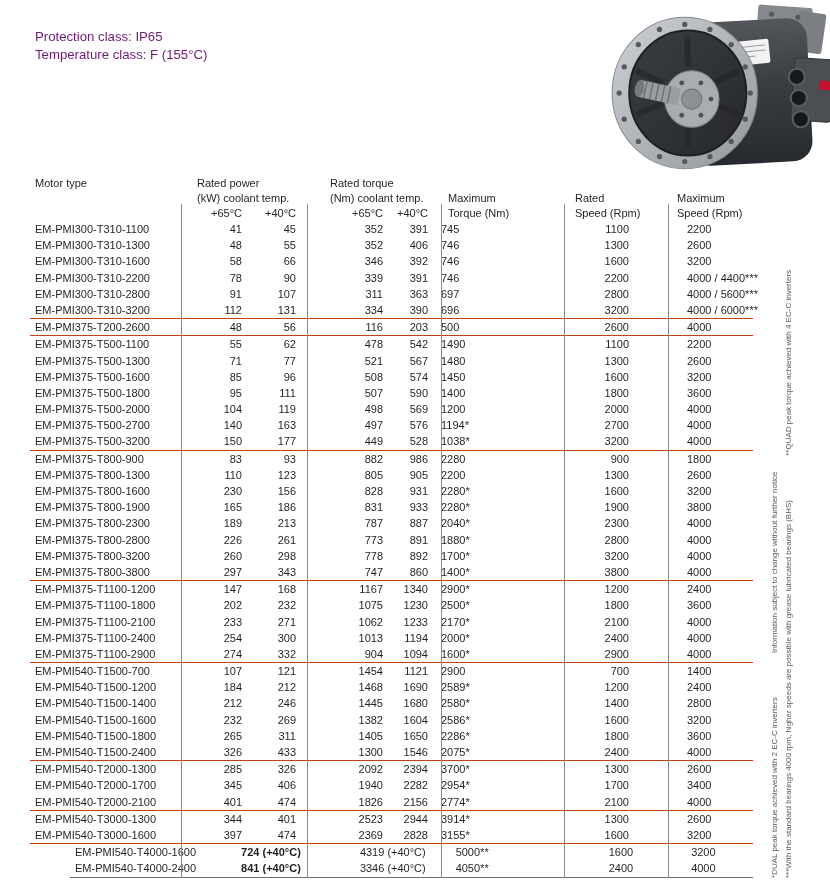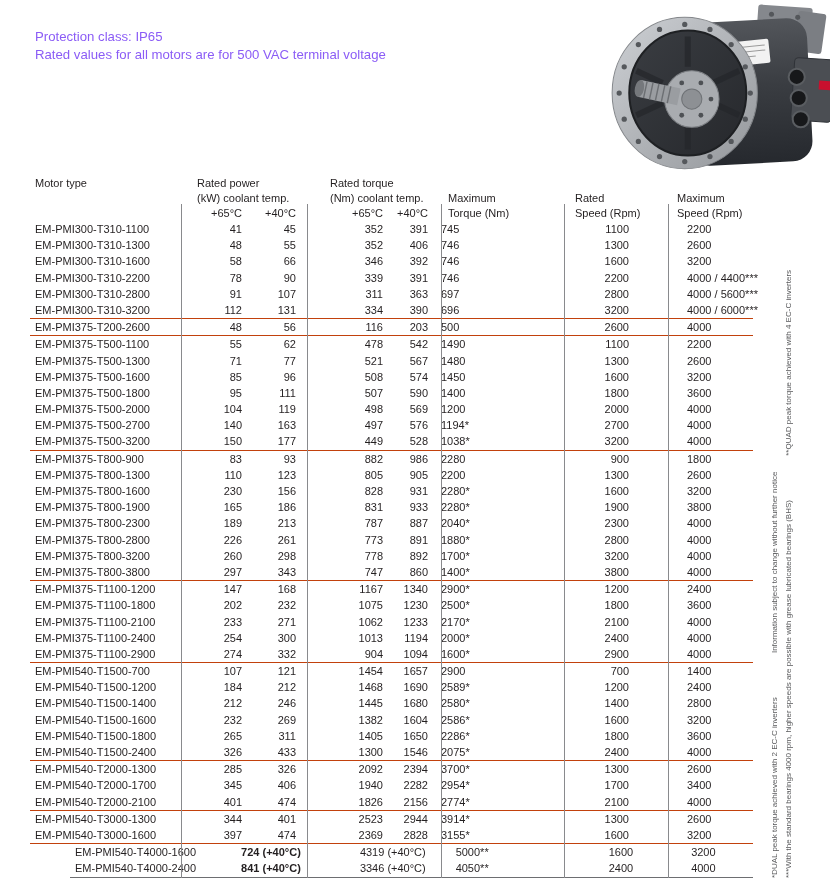--- a/index.html
+++ b/index.html
@@ -7,21 +7,21 @@
     position:relative;
     width:830px;height:880px;
     background:#ffffff;
     font-family:"Liberation Sans", sans-serif;
     color:#231f20;
     overflow:hidden;
   }
   
   .info-block{
     position:absolute;left:35px;top:28px;
-    font-size:13.2px;line-height:17.6px;color:#8b5cf6;
+    font-size:13.2px;line-height:17.6px;color:#701a75;
   }
   
   .motor-photo{position:absolute;left:598px;top:0px;width:232px;height:182px;}
   
   .spec-table{
     position:absolute;left:30px;top:176px;width:723px;
     font-size:11px;color:#231f20;
   }
   .hrow,.drow{display:flex;}
   .hrow{height:15px;line-height:15px;}
@@ -63,21 +63,21 @@
   #note-outer{left:794px;top:867px;}
   #note-inner{left:780px;top:867px;}
 </style>
 </head>
 <body>
 
 <div class="sheet">
 
   <div class="info-block">
     <div>Protection class: IP65</div>
-    <div>Rated values for all motors are for 500 VAC terminal voltage</div>
+    <div>Temperature class: F (155°C)</div>
   </div>
 
   <div class="motor-photo">
     <svg viewBox="0 0 230 180" width="232" height="182">
       <defs>
         <linearGradient id="bodyG" x1="0" y1="0" x2="0" y2="1">
           <stop offset="0" stop-color="#53565b"></stop>
           <stop offset="0.45" stop-color="#3a3d42"></stop>
           <stop offset="1" stop-color="#26292e"></stop>
         </linearGradient>
@@ -481,21 +481,21 @@
             <div class="cell c-rspd">2900</div>
             <div class="cell c-mspd">4000</div>
           </div>
         </div>
         <div class="tgroup">
           <div class="drow">
             <div class="cell c-type">EM-PMI540-T1500-700</div>
             <div class="cell c-p65">107</div>
             <div class="cell c-p40">121</div>
             <div class="cell c-t65">1454</div>
-            <div class="cell c-t40">1657</div>
+            <div class="cell c-t40">1121</div>
             <div class="cell c-maxt">2900</div>
             <div class="cell c-rspd">700</div>
             <div class="cell c-mspd">1400</div>
           </div>
           <div class="drow">
             <div class="cell c-type">EM-PMI540-T1500-1200</div>
             <div class="cell c-p65">184</div>
             <div class="cell c-p40">212</div>
             <div class="cell c-t65">1468</div>
             <div class="cell c-t40">1690</div>

